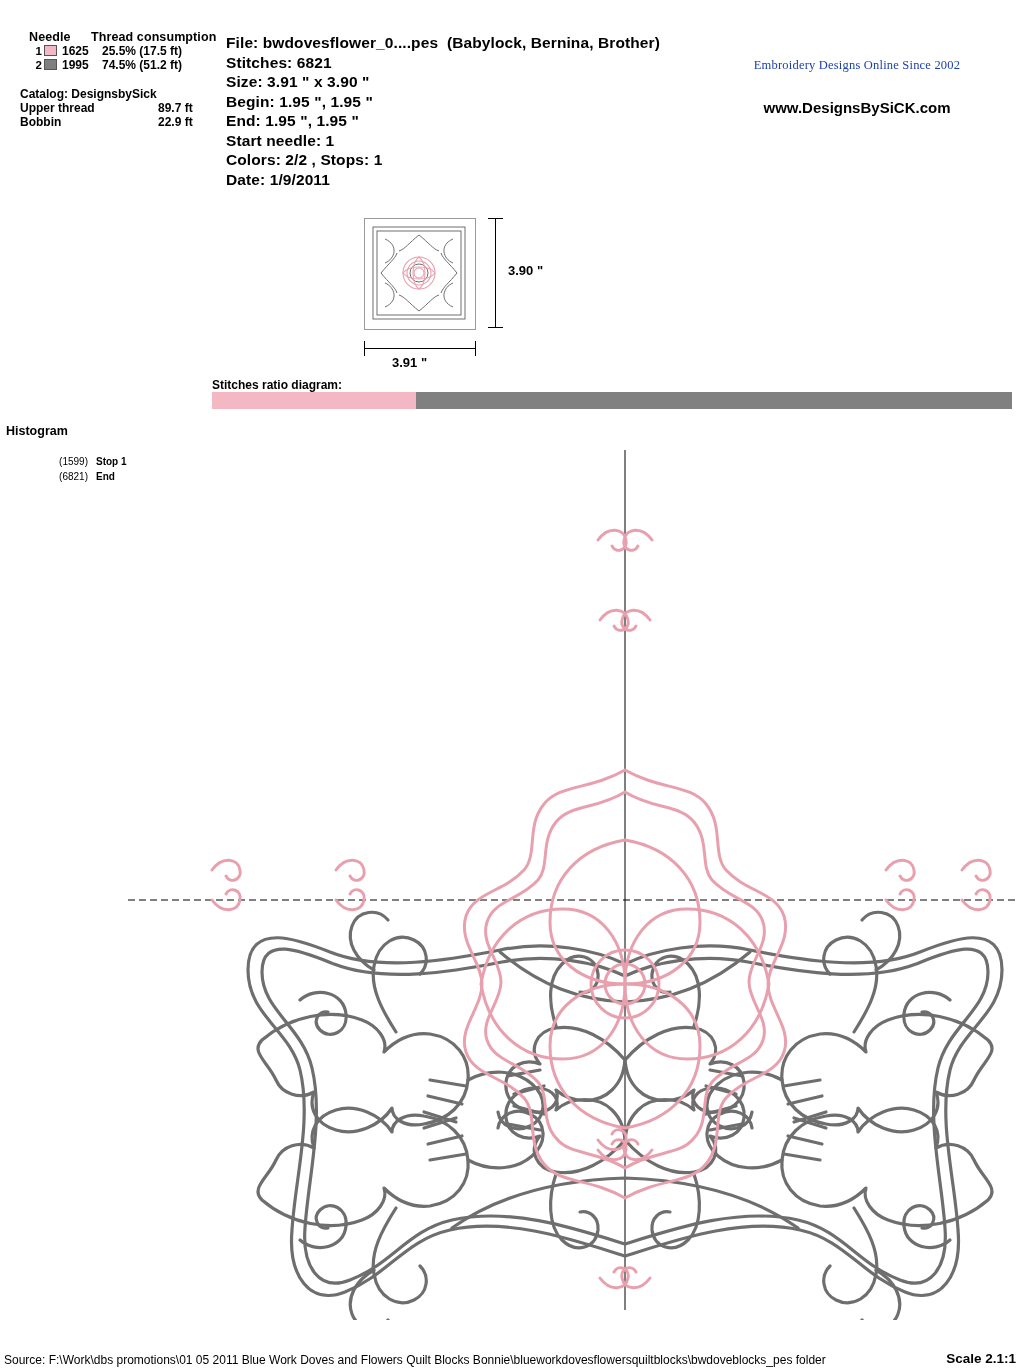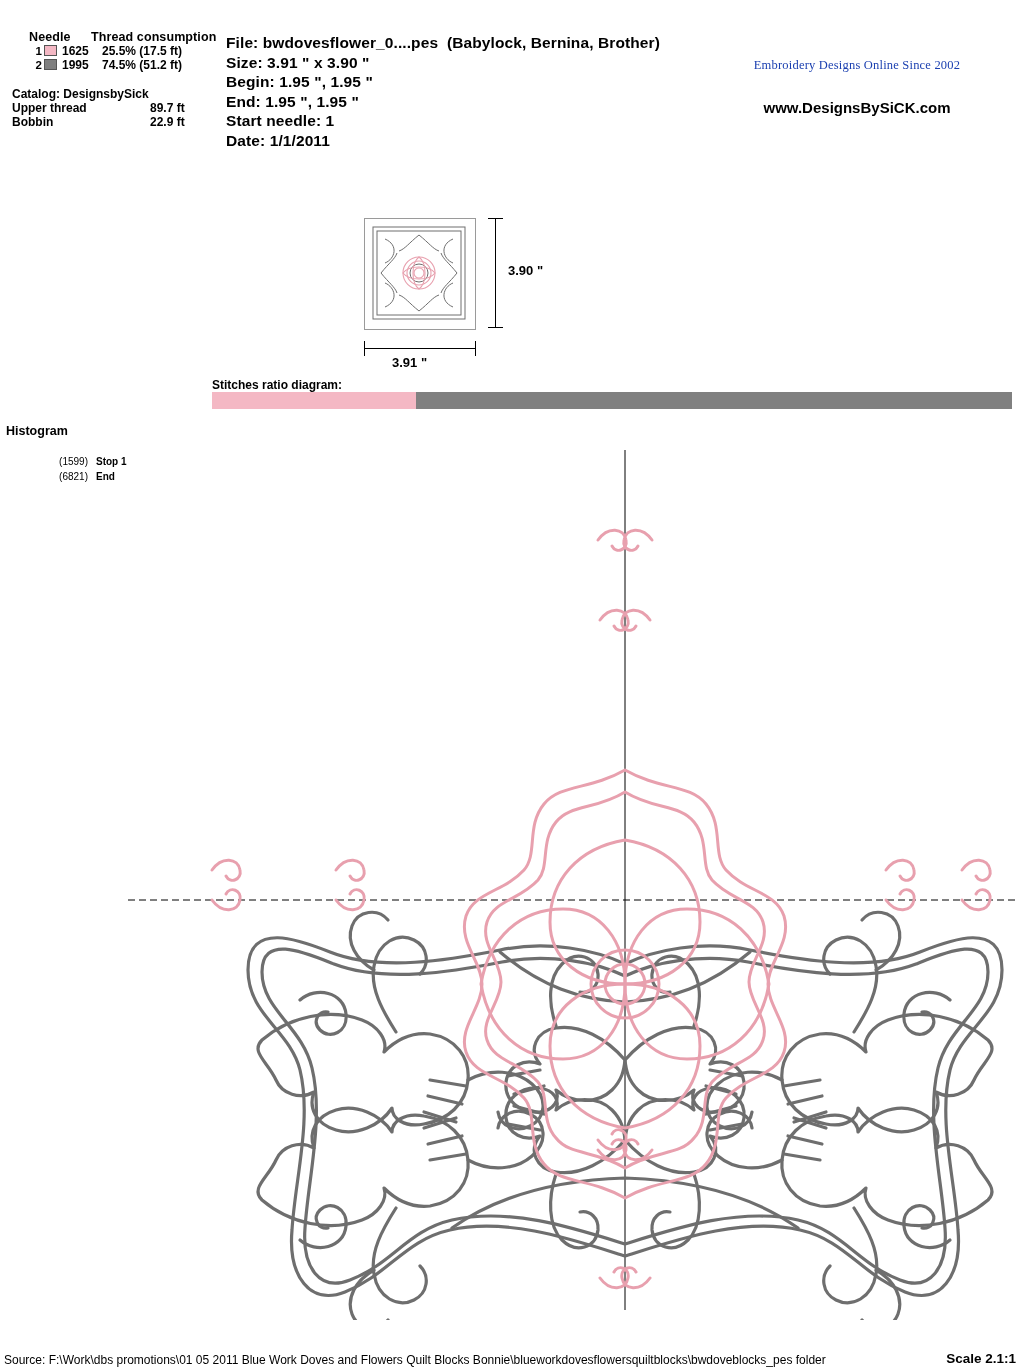--- a/index.html
+++ b/index.html
@@ -53,21 +53,21 @@
   }
   .needle-row .cnt {
     display: inline-block;
     width: 40px;
   }
   .needle-row .pct {
     display: inline-block;
   }
   #catalog-block {
     position: absolute;
-    left: 12px;
+    left: 20px;
     top: 87px;
     width: 215px;
     font-size: 12px;
     font-weight: bold;
     line-height: 14px;
   }
   .kv { position: relative; height: 14px; }
   .kv .k { position: absolute; left: 0; }
   .kv .v { position: absolute; left: 138px; }
 
@@ -281,25 +281,27 @@
   <div class="kv">
     <span class="k">Bobbin</span>
     <span class="v">22.9 ft</span>
   </div>
 </div>
 
 <div id="file-info">
   <div class="line">
     <span>File: bwdovesflower_0....pes</span>&nbsp;&nbsp;<span class="fmt">(Babylock, Bernina, Brother)</span>
   </div>
+  <div class="line">Stitches: 6821</div>
   <div class="line">Size: 3.91 " x 3.90 "</div>
   <div class="line">Begin: 1.95 ", 1.95 "</div>
   <div class="line">End: 1.95 ", 1.95 "</div>
   <div class="line">Start needle: 1</div>
-  <div class="line">Date: 1/1/2011</div>
+  <div class="line">Colors: 2/2 , Stops: 1</div>
+  <div class="line">Date: 1/9/2011</div>
 </div>
 
 <div id="logo-block">
   <div id="logo-tag">Embroidery Designs Online Since 2002</div>
   <div id="logo-url">www.DesignsBySiCK.com</div>
 </div>
 
 <div id="thumb-wrap">
   <svg width="108" height="108" viewBox="0 0 108 108">
     <g fill="none" stroke="#6e6e6e" stroke-width="1">

